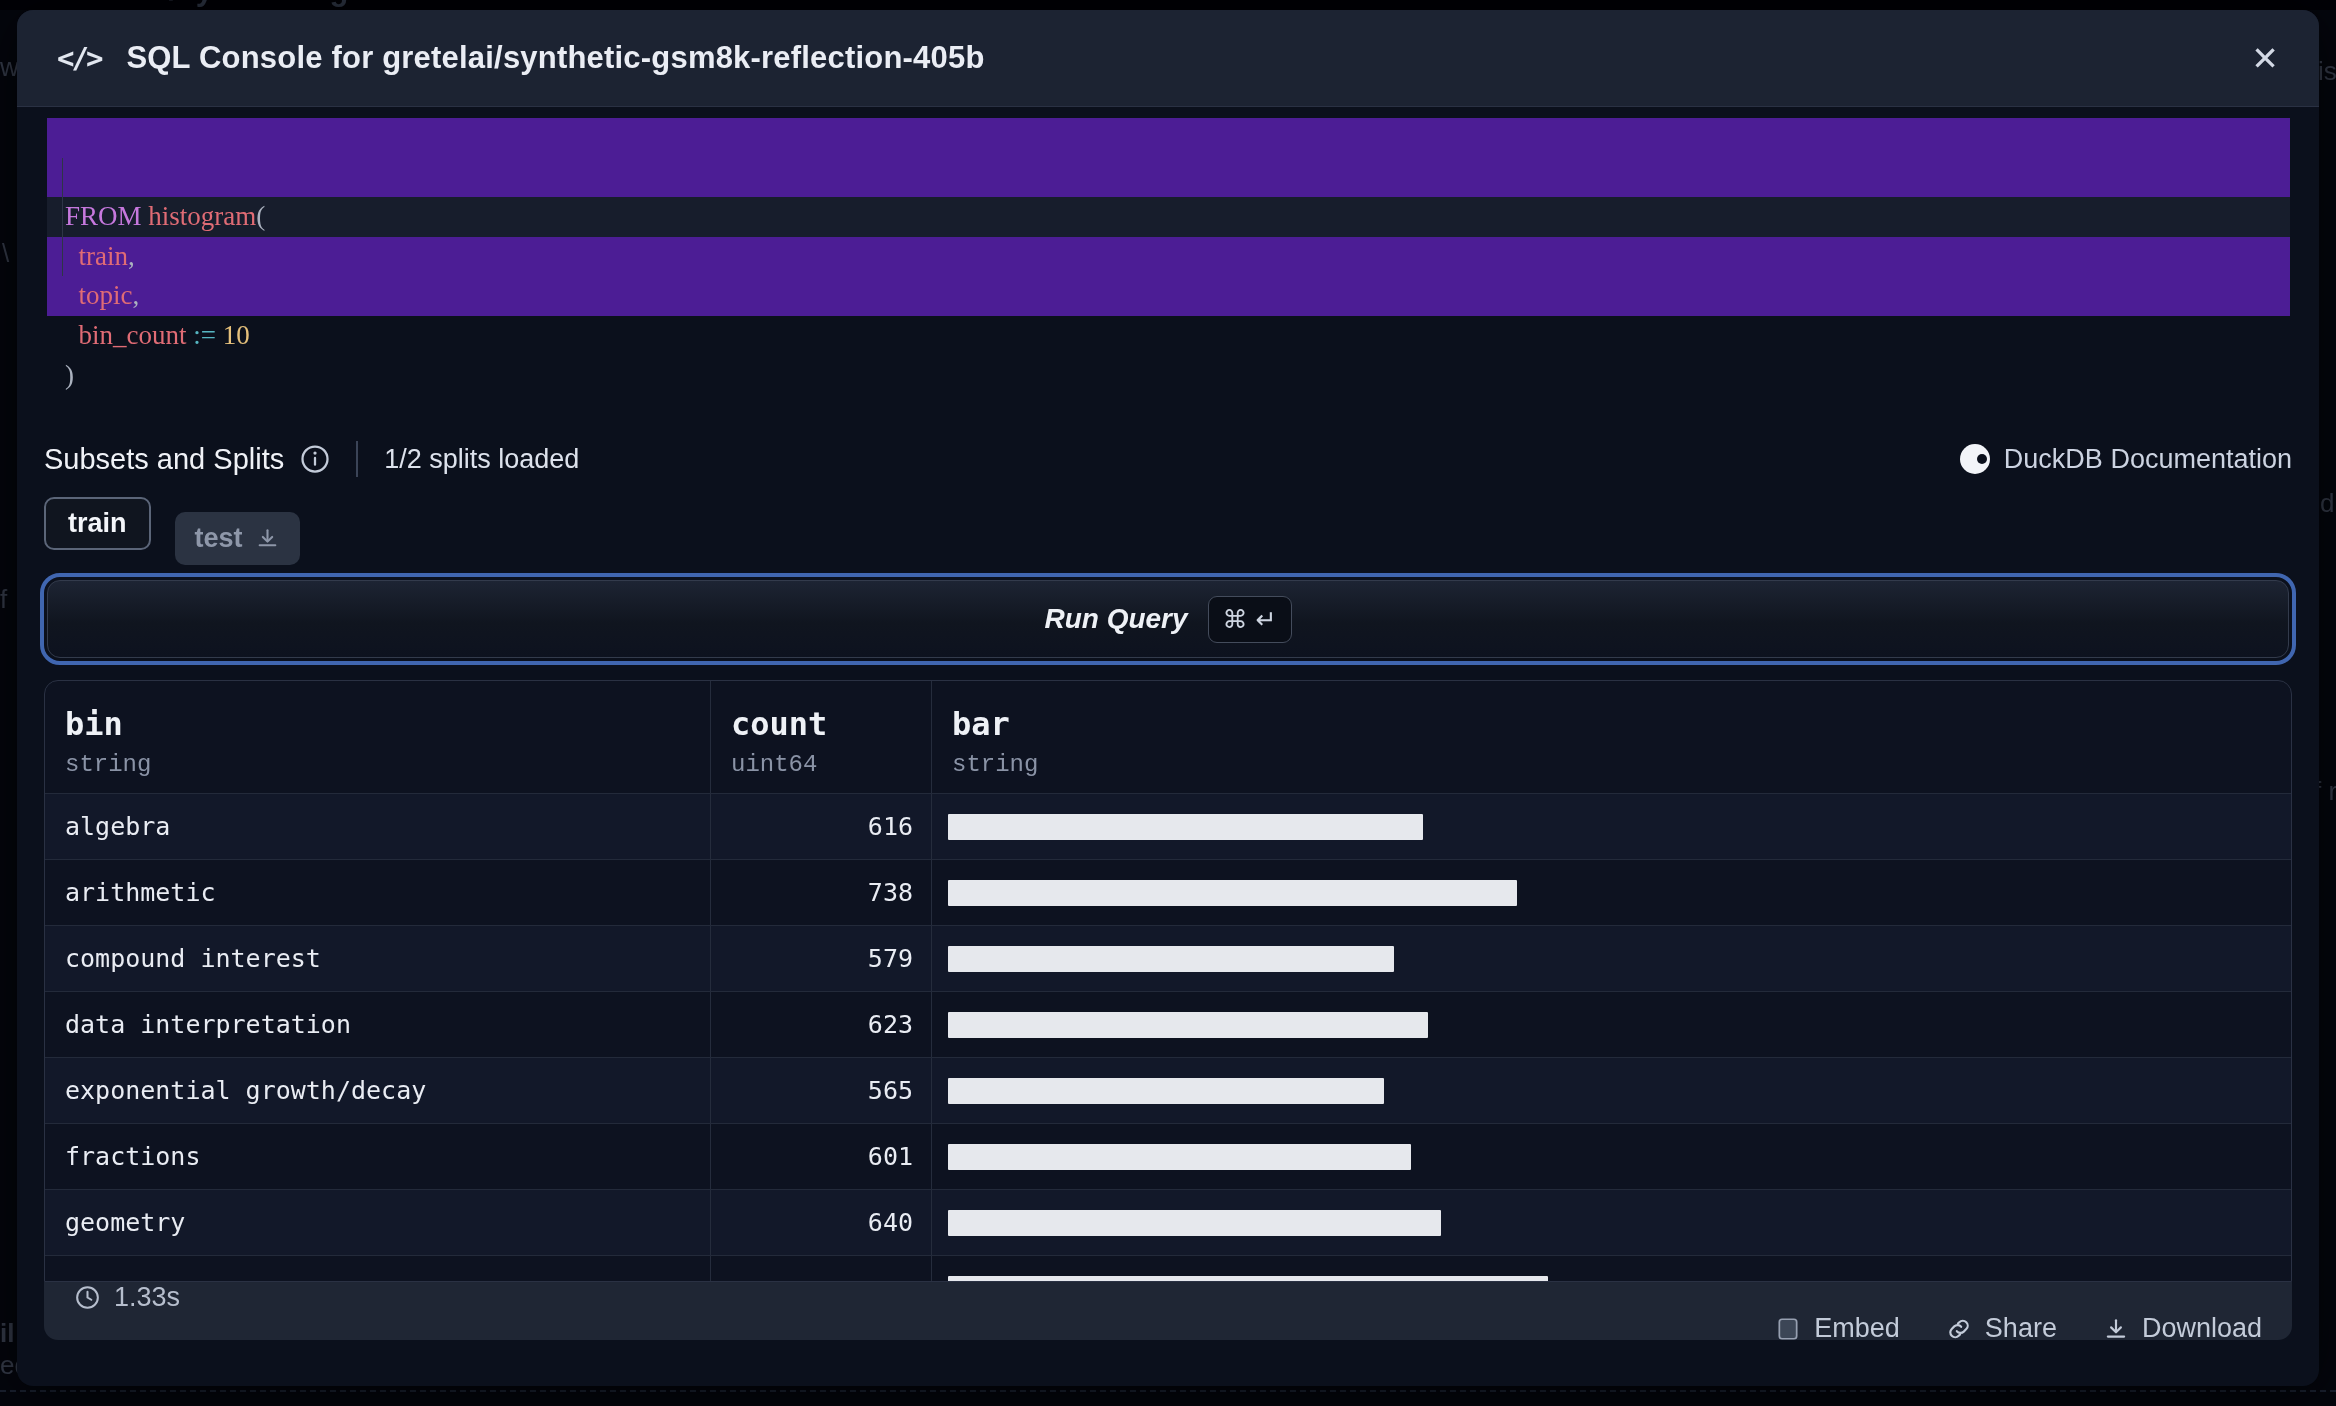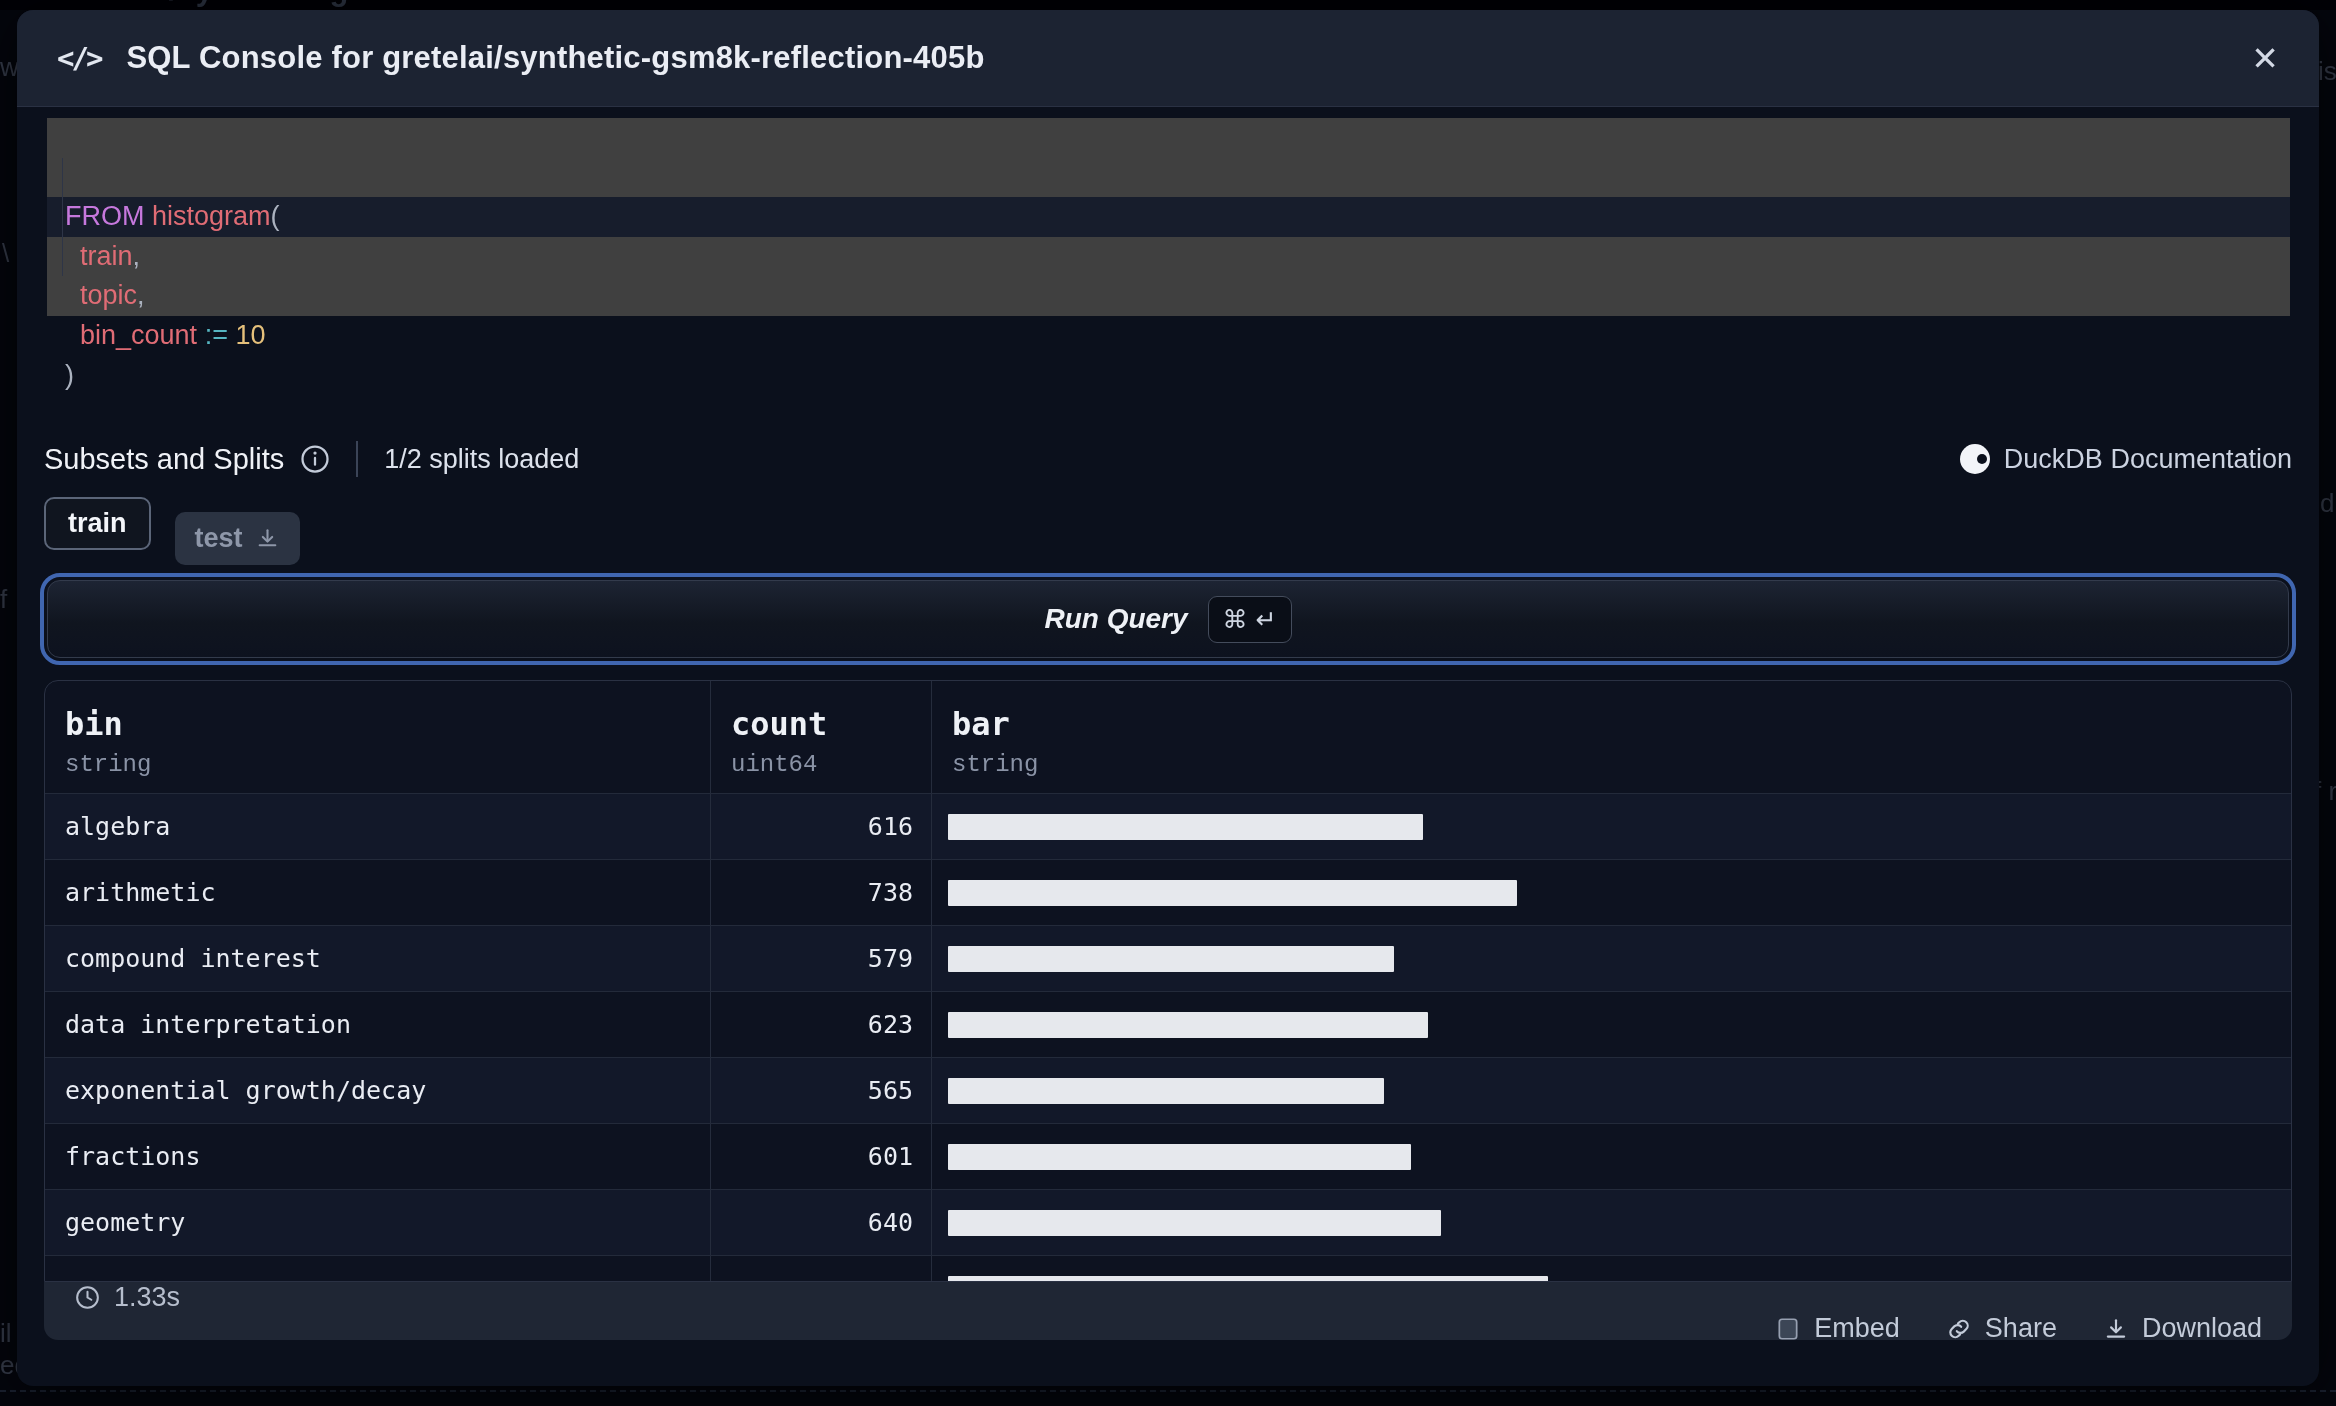--- a/index.html
+++ b/index.html
@@ -23,21 +23,21 @@
     background:#0b101c; border-radius:16px; box-shadow:0 6px 60px rgba(0,0,0,.7); }
 
   .modal-header { height:97px; background:#1c2332; border-bottom:1px solid #2a3143;
     border-radius:16px 16px 0 0; display:flex; align-items:center; padding:0 40px; gap:26px; }
   .code-glyph { font-family:"DejaVu Sans Mono",monospace; font-size:29px; font-weight:700; color:#e2e7f0; letter-spacing:-3px; }
   .modal-title { font-size:31px; font-weight:700; color:#eaedf4; letter-spacing:.2px; }
   .close-btn { margin-left:auto; font-size:33px; color:#d3d9e5; background:none; border:none; cursor:pointer; line-height:1; }
 
   
   .editor { position:absolute; left:30px; top:108px; width:2243px; height:198px;
-    background:#404040; font-family:Liberation Sans, sans-serif;
+    background:#4c1d95; font-family:Liberation Serif, serif;
     font-size:27px; line-height:39.6px; white-space:pre; }
   .code-line { height:39.6px; padding-left:18px; }
   .code-line.active { background:#171d2c; }
   .indent-guide { position:absolute; left:15px; top:39.6px; width:1px; height:118.8px; background:#2e3547; }
 
   
   .subsets-row { position:absolute; left:27px; top:424px; width:2248px; height:50px;
     display:flex; align-items:center; gap:16px; }
   .subsets-title { font-size:29px; font-weight:400; color:#f0f2f7; }
   .info-icon { width:30px; height:30px; flex:0 0 auto; }
@@ -98,21 +98,21 @@
 </head>
 <body>
 
 <div class="behind-top">
   <div class="behind-top-text">ai/synthetic-gsm8k-reflection-405b</div>
 </div>
 <div id="edge-letters">
     <span class="edge-letter" style="left: 0px; top: 52px;">w</span>
     <span class="edge-letter" style="left: 2px; top: 238px;">\</span>
     <span class="edge-letter" style="left: 0px; top: 584px;">f</span>
-    <span class="edge-letter" style="left: 0px; top: 1318px;">il</span>
+    <span class="edge-letter" style="left: 0px; top: 1318px; font-weight: bold;">il</span>
     <span class="edge-letter" style="left: 0px; top: 1350px;">eq</span>
     <span class="edge-letter" style="left: 2318px; top: 56px;">is</span>
     <span class="edge-letter" style="left: 2320px; top: 488px;">d</span>
     <span class="edge-letter" style="left: 2314px; top: 776px;">f r</span>
   </div>
 <div class="behind-dashed"></div>
 
 <div class="modal">
 
   <div class="modal-header">

